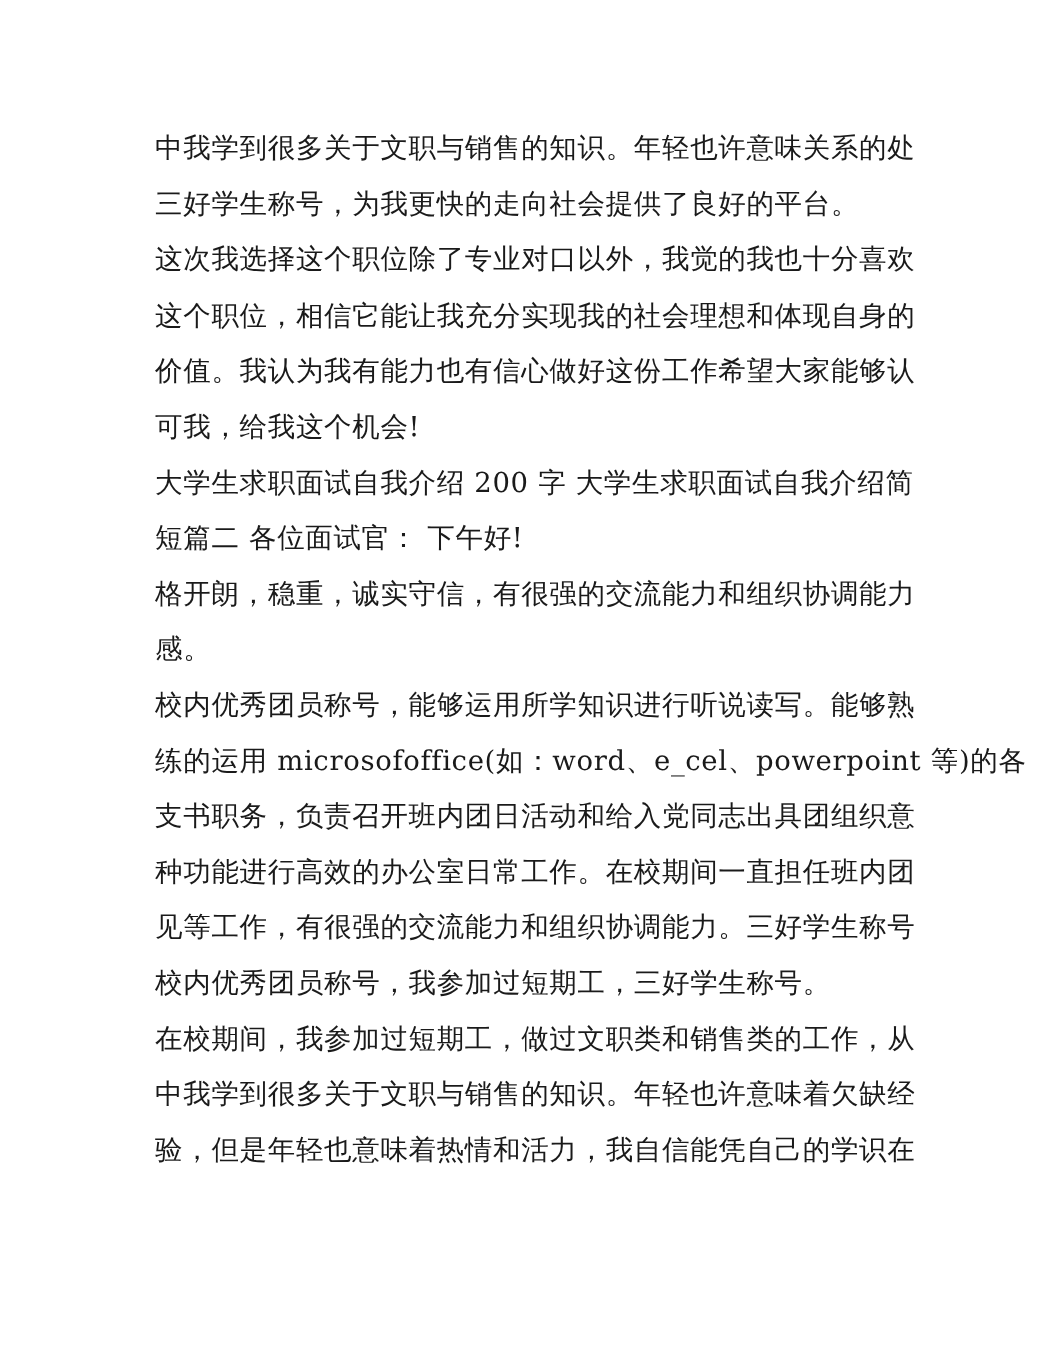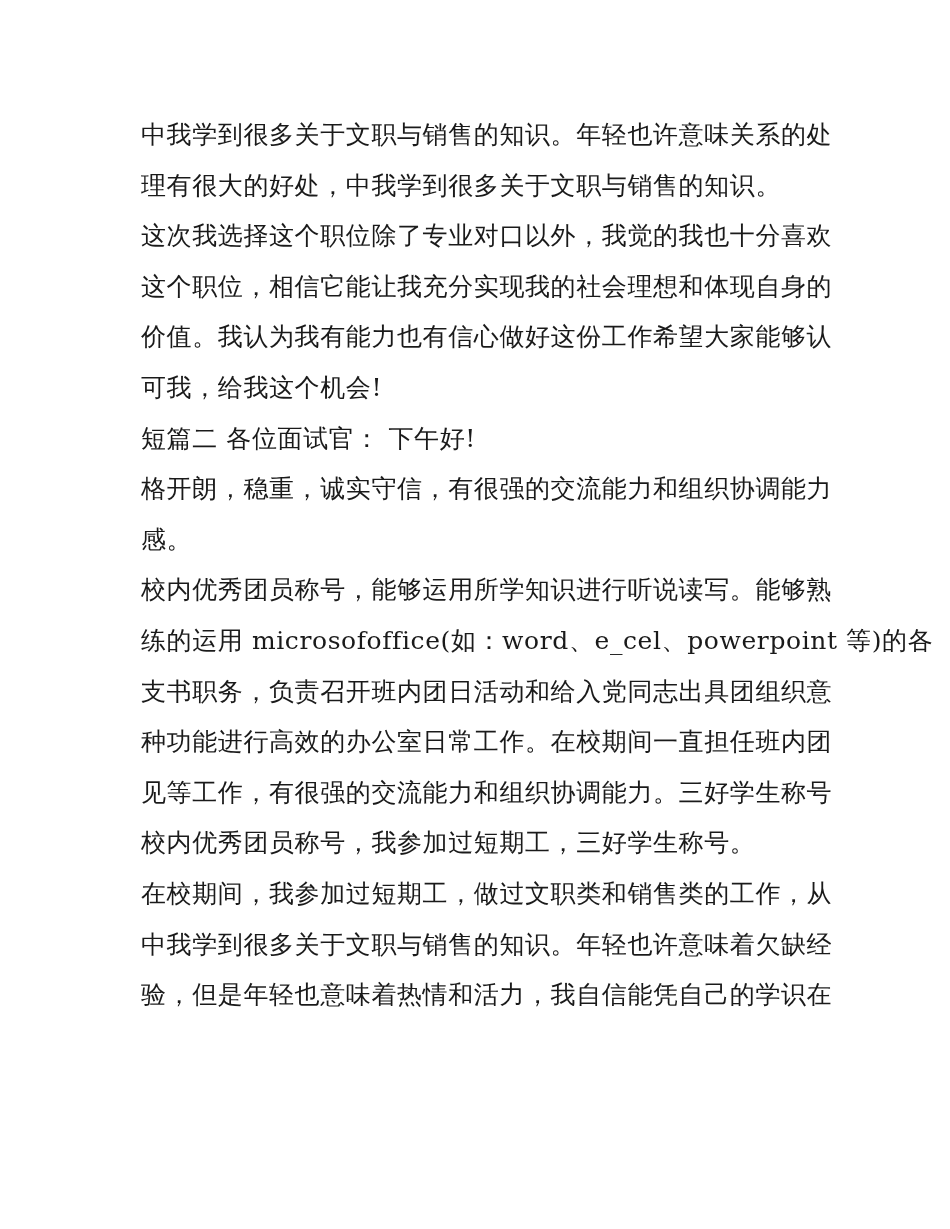--- a/index.html
+++ b/index.html
@@ -16,25 +16,26 @@
     font-size: 25px; line-height: 50.6px; height: 50.6px;
     letter-spacing: 0.6px;
   }
 </style>
 </head>
 <body>
 
 <div class="page">
   <div class="body-text">
     <span class="line">中我学到很多关于文职与销售的知识。年轻也许意味关系的处</span>
-    <span class="line">理有很大的好处，中我学到很多关于文职与销售的知识。</span>
+    <span class="line">三好学生称号，为我更快的走向社会提供了良好的平台。</span>
     <span class="line">这次我选择这个职位除了专业对口以外，我觉的我也十分喜欢</span>
     <span class="line">这个职位，相信它能让我充分实现我的社会理想和体现自身的</span>
     <span class="line">价值。我认为我有能力也有信心做好这份工作希望大家能够认</span>
     <span class="line">可我，给我这个机会!</span>
+    <span class="line">大学生求职面试自我介绍 200 字 大学生求职面试自我介绍简</span>
     <span class="line">短篇二 各位面试官： 下午好!</span>
     <span class="line">格开朗，稳重，诚实守信，有很强的交流能力和组织协调能力</span>
     <span class="line">感。</span>
     <span class="line">校内优秀团员称号，能够运用所学知识进行听说读写。能够熟</span>
     <span class="line">练的运用 microsofoffice(如：word、e_cel、powerpoint 等)的各</span>
     <span class="line">支书职务，负责召开班内团日活动和给入党同志出具团组织意</span>
     <span class="line">种功能进行高效的办公室日常工作。在校期间一直担任班内团</span>
     <span class="line">见等工作，有很强的交流能力和组织协调能力。三好学生称号</span>
     <span class="line">校内优秀团员称号，我参加过短期工，三好学生称号。</span>
     <span class="line">在校期间，我参加过短期工，做过文职类和销售类的工作，从</span>

